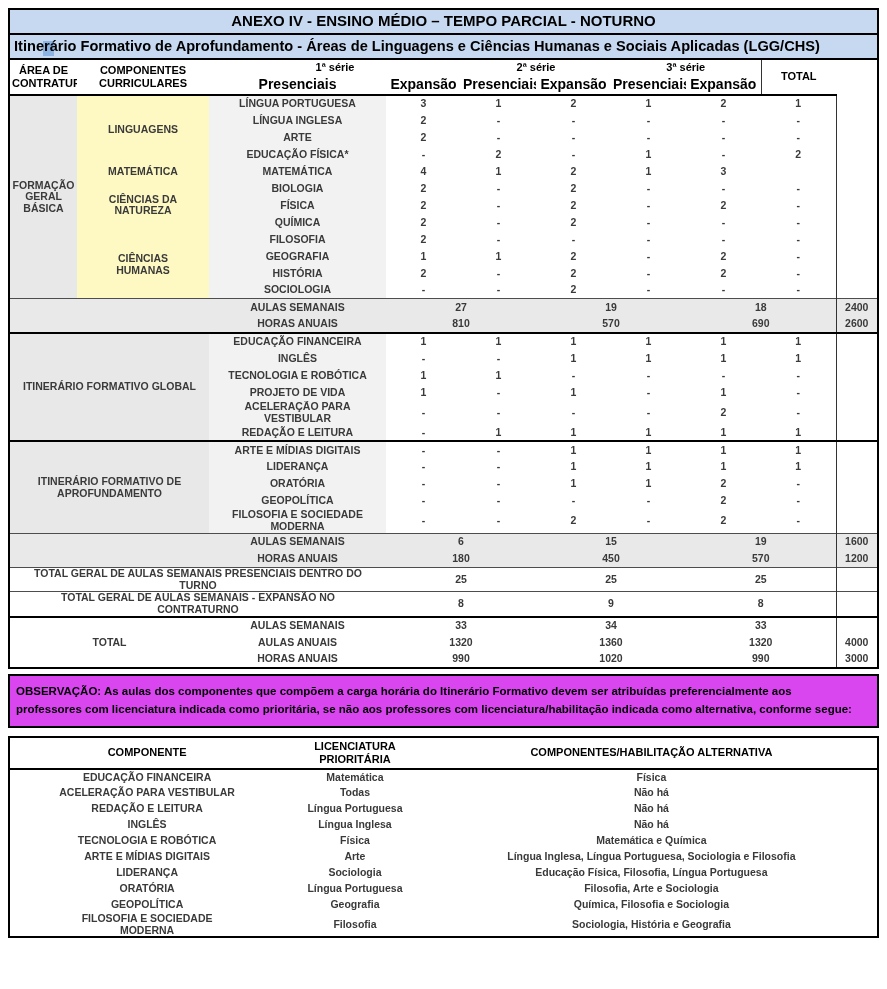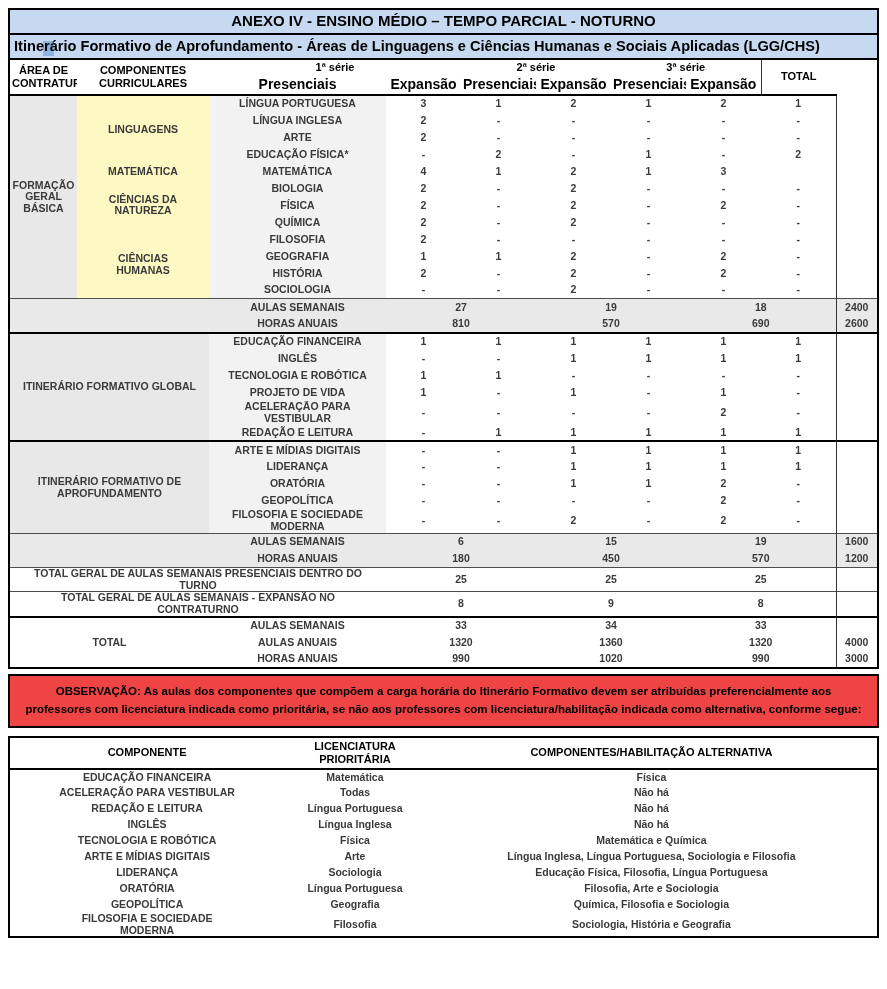--- a/index.html
+++ b/index.html
@@ -34,22 +34,22 @@
   .arealabel { font-size:10.5px; color:#333; }
   .totlabel { font-size:11px; color:#000; background:#fff; }
   .tc { border-left:1.3px solid #333; }
   .sep-thick tr:first-child td { border-top:2.3px solid #000; }
   .sep-thin  tr:first-child td { border-top:1.3px solid #4d4d4d; }
   .band td { background:#e9e9e9; height:16px; }
   .grand td { border-top:1.3px solid #4d4d4d; height:15px; }
   .grandlabel { font-size:10.5px; color:#2f2f2f; }
 
   .obs {
-    margin-top:5px; border:2.5px solid #000; background:#ef4444; color:#000;
-    font-weight:bold; font-size:11.5px; text-align:center; line-height:1.55;
+    margin-top:5px; border:2.5px solid #000; background:#d946ef; color:#000;
+    font-weight:bold; font-size:11.5px; text-align:left; line-height:1.55;
     padding:7px 6px; white-space:pre-line;
   }
 
   table.btab { width:100%; border-collapse:collapse; table-layout:fixed; border:2.5px solid #000; margin-top:8px;padding-left:7px; }
   table.btab th {
     font-size:11px; font-weight:bold; color:#000; text-align:center;
     border-bottom:2.5px solid #000; padding:2px; white-space:pre-line; line-height:1.2;
   }
   table.btab td {
     font-size:10.5px; font-weight:bold; color:#3a3a3a; text-align:center;

